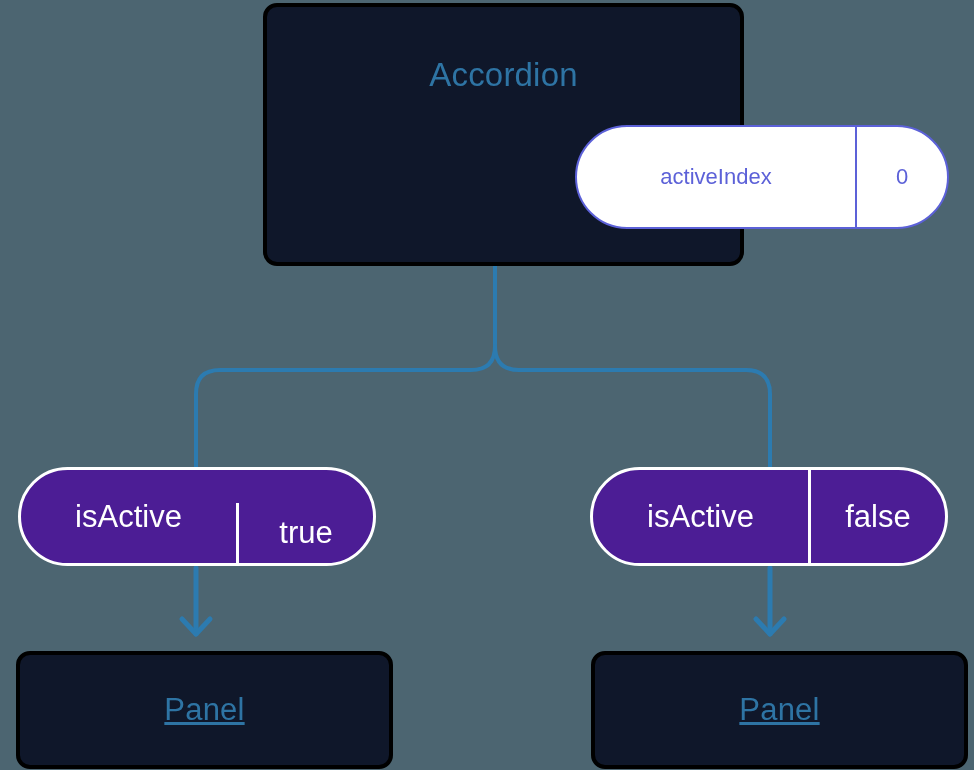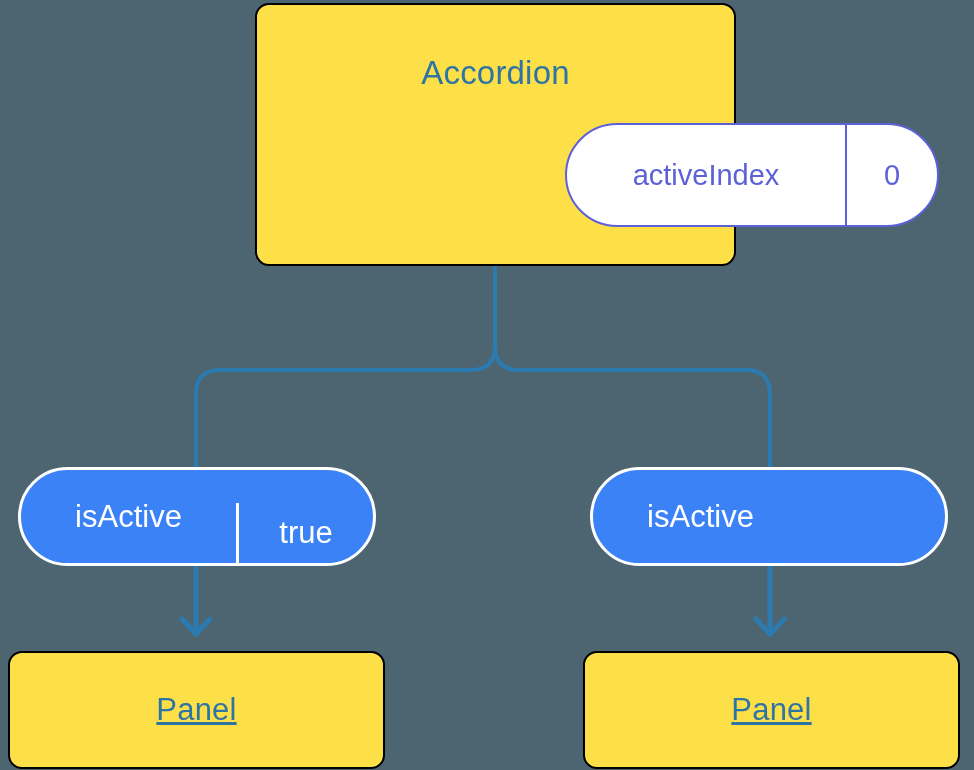--- a/index.html
+++ b/index.html
@@ -25,24 +25,25 @@
     left: 0;
     top: 0;
     width: 974px;
     height: 770px;
     pointer-events: none;
   }
 
   
   .comp-box {
     position: absolute;
-    background: #fde047;
-    border: 2px solid #000000;
+    background: #0f172a;
+    border: 4px solid #000000;
     border-radius: 14px;
     box-sizing: border-box;
+    margin-left: 8px;
   }
   .comp-title {
     color: #2e74a4;
     font-size: 33px;
     font-weight: 400;
     letter-spacing: 0.2px;
     text-align: center;
     white-space: nowrap;
   }
 
@@ -89,30 +90,31 @@
   }
 
   
   .pill-outline {
     border: 2px solid #5c61d8;
     background: #ffffff;
   }
   .pill-outline .pill-key,
   .pill-outline .pill-val {
     color: #5c61d8;
-    font-size: 29px;
+    font-size: 22px;
   }
   .pill-outline .pill-val {
     border-left: 2px solid #5c61d8;
   }
 
   
   .pill-filled {
     border: 3px solid #ffffff;
-    background: #3b82f6;
+    background: #4c1d95;
+    justify-content: flex-end;
   }
   .pill-filled .pill-key,
   .pill-filled .pill-val {
     color: #ffffff;
     font-size: 31px;
   }
   .pill-filled .pill-val {
     border-left: 3px solid #ffffff;
   }
 
@@ -178,20 +180,21 @@
     </div>
   </div>
 
   <div class="pill pill-filled" id="state-pill-left">
     <div class="pill-key">isActive</div>
     <div class="pill-val">true</div>
   </div>
 
   <div class="pill pill-filled" id="state-pill-right">
     <div class="pill-key">isActive</div>
+    <div class="pill-val">false</div>
   </div>
 
   <div class="comp-box panel-box" id="panel-left">
     <div class="comp-title panel-title">Panel</div>
   </div>
 
   <div class="comp-box panel-box" id="panel-right">
     <div class="comp-title panel-title">Panel</div>
   </div>
 

